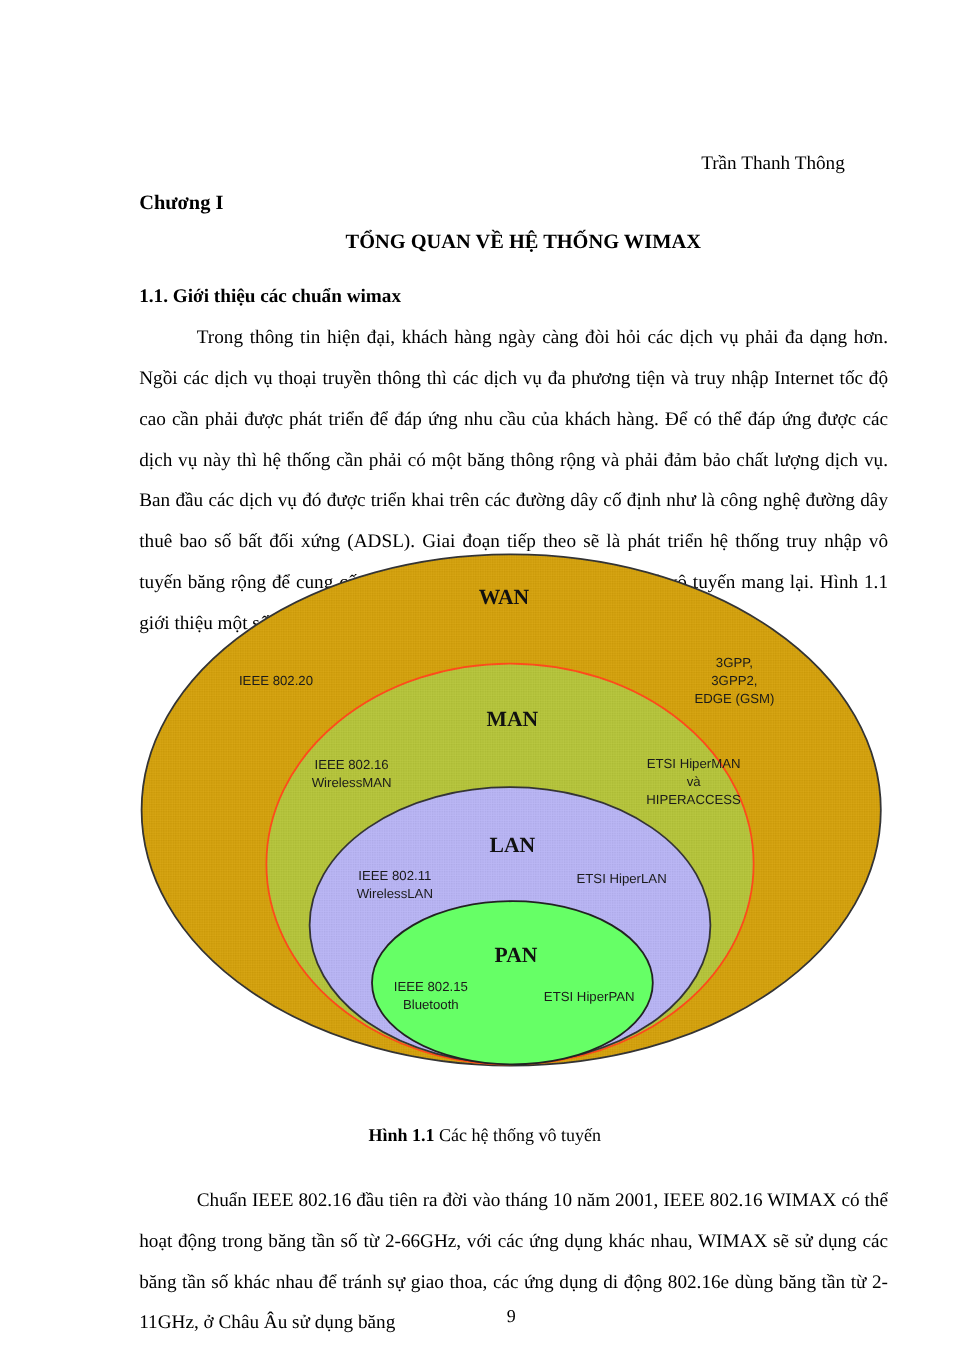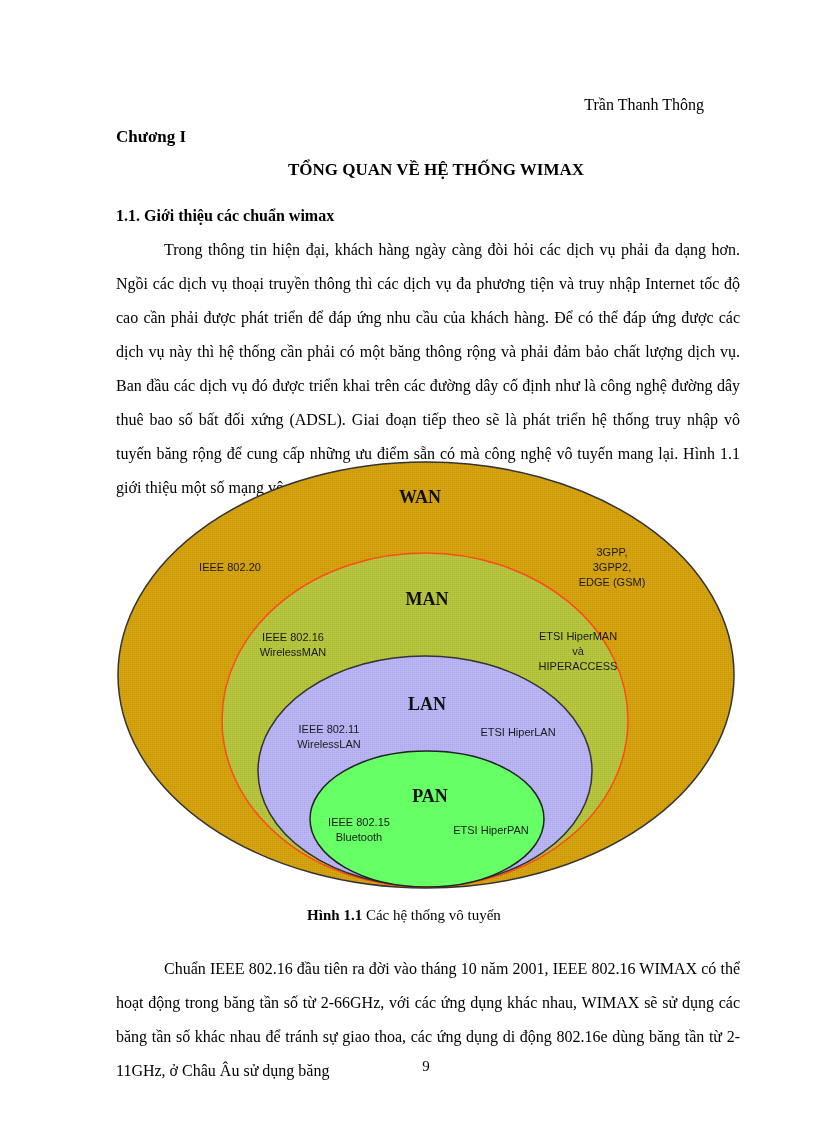--- a/index.html
+++ b/index.html
@@ -1,18 +1,18 @@
 <!DOCTYPE html>
 <html><head>
 <meta charset="utf-8">
 <style>
   html, body { margin: 0; padding: 0; background: #ffffff; }
   body { width: 816px; height: 1123px; position: relative; overflow: hidden;
          font-family: "Liberation Serif", "DejaVu Serif", serif; color: #000; }
-  .abs { position: absolute; }
+  .abs { position: absolute; margin-top: 32px; }
   .author { left: 0; width: 704px; top: 96px; text-align: right; font-size: 16px; }
   .chapter { left: 116px; top: 127px; font-size: 17px; font-weight: bold; font-family: Liberation Serif, serif; }
   .title { left: 0; width: 816px; top: 160px; text-align: center; font-size: 17px; font-weight: bold; padding-left: 56px; box-sizing: border-box; }
   .section { left: 116px; top: 207px; font-size: 16px; font-weight: bold; text-align: center; }
   .para { left: 116px; width: 624px; font-size: 16px; line-height: 34px; text-align: justify; }
   .para .indent { display: inline-block; width: 48px; }
   .p1 { top: 233px; }
   .p2 { top: 952px; }
   .caption { left: 0; width: 792px; top: 907px; text-align: center; font-size: 15px; padding-left: 16px; box-sizing: border-box; }
   .caption b { font-weight: bold; }

